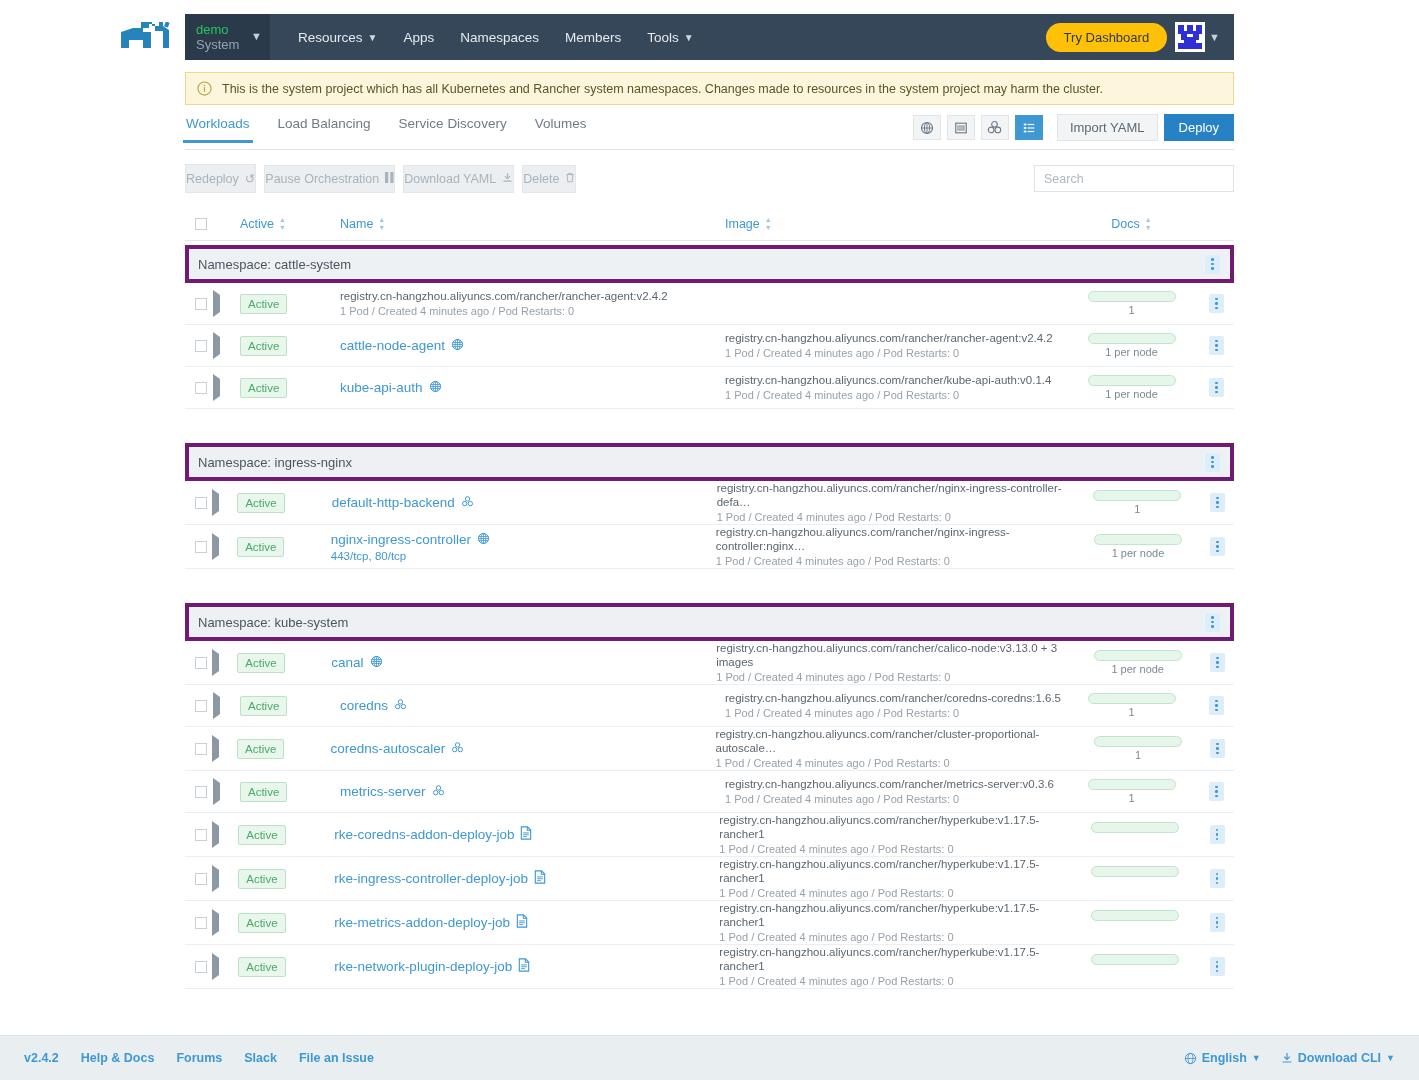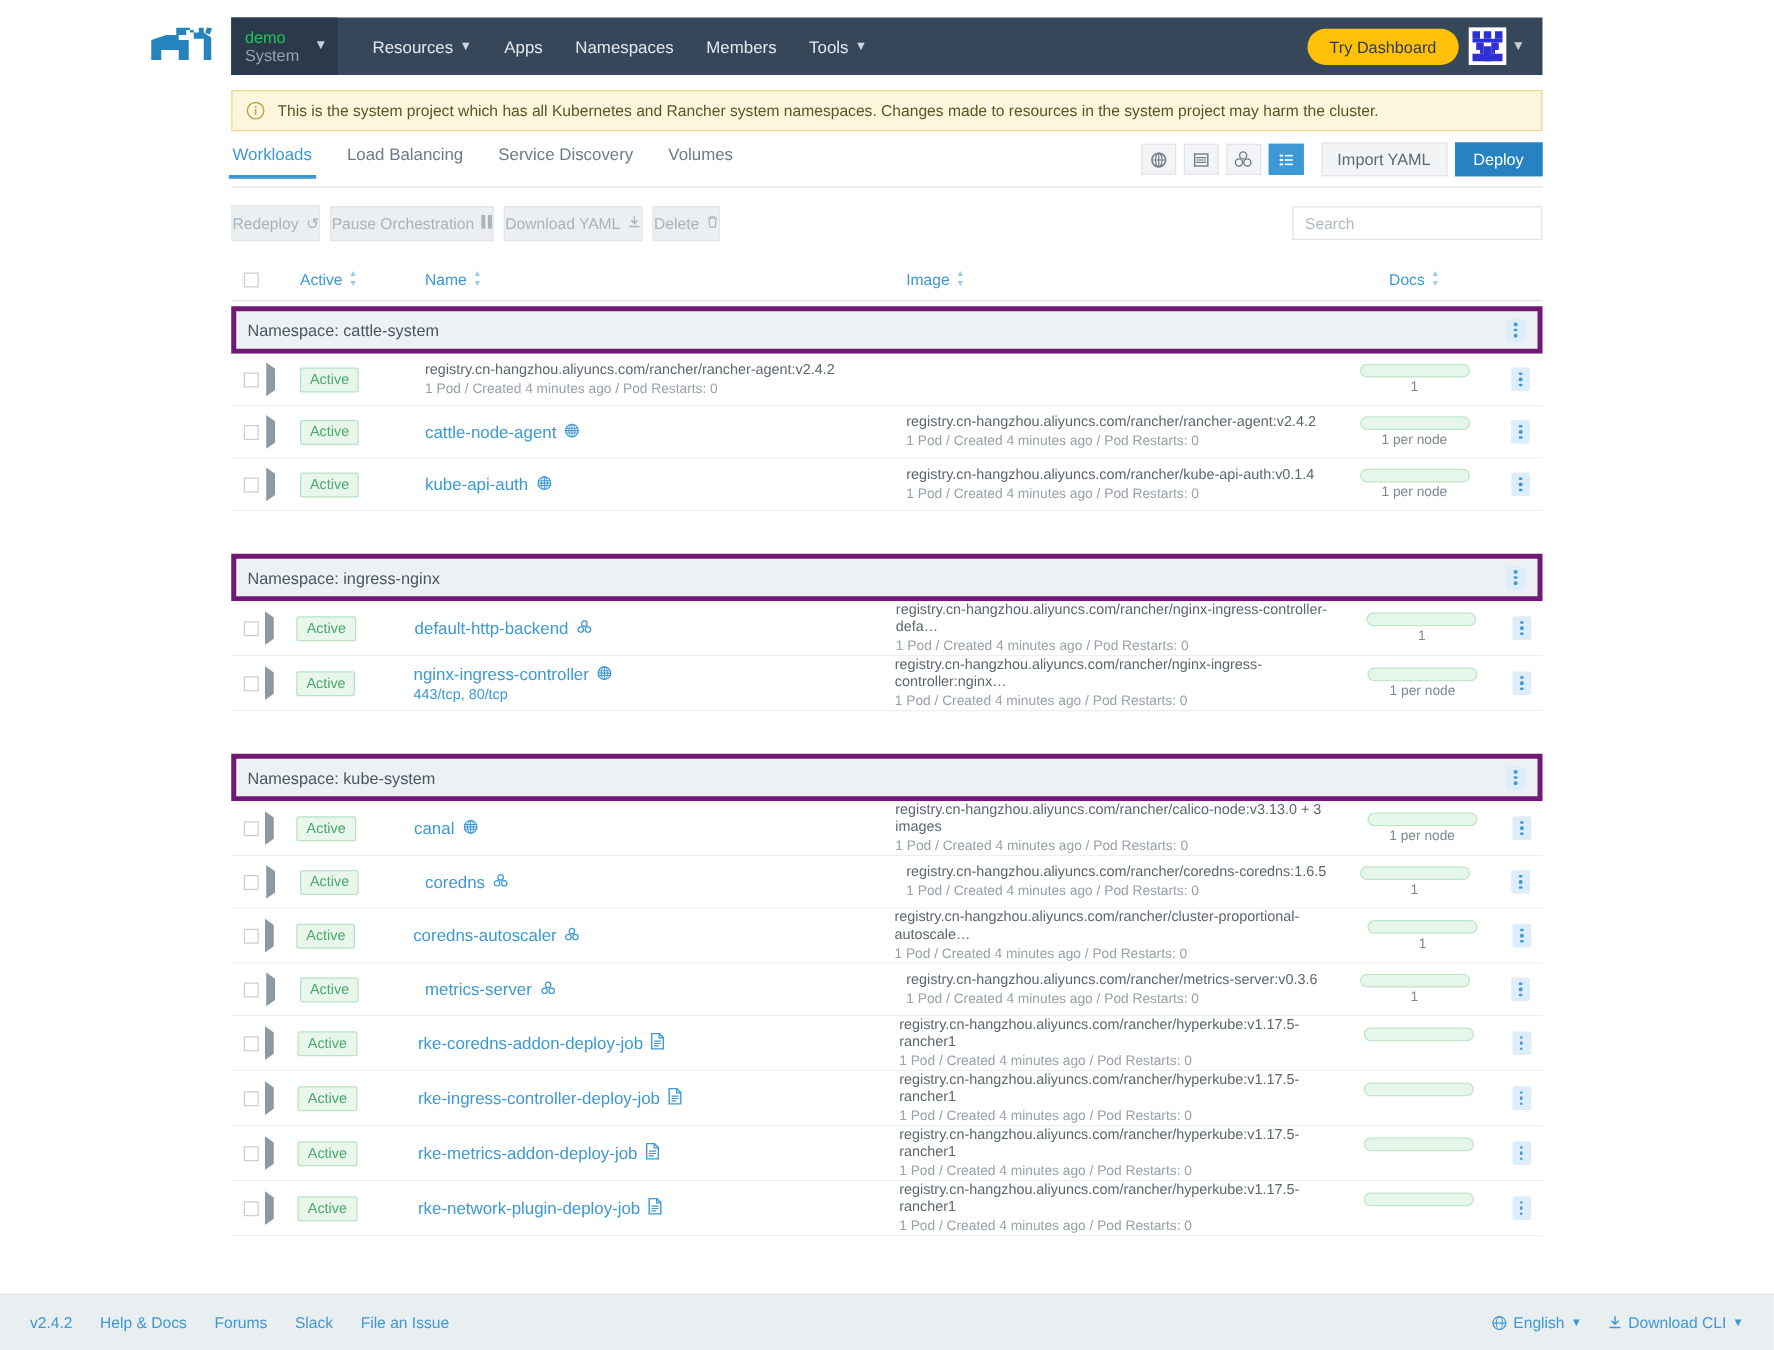--- a/index.html
+++ b/index.html
@@ -170,21 +170,21 @@
   .kebab i { width:2.5px; height:2.5px; background:#3d98d3; border-radius:50%; display:block; }
 
   
   .footer {
     margin-top:auto; height: 45px; background:#e9eef1;
     border-top:1px solid #dde3e7;
     display:flex; align-items:center; padding: 0 24px;
   }
   .footer-left { display:flex; align-items:center; gap: 22px; }
   .footer-right { margin-left:auto; display:flex; align-items:center; gap: 20px; }
-  .flink { font-size:12.5px; color:#3d98d3; cursor:pointer; display:flex; align-items:center; gap:5px; }
+  .flink { font-size:12.5px; color:#3d98d3; cursor:pointer; display:flex; align-items:center; gap:5px;font-weight:bold; }
 </style>
 </head>
 <body>
 
 <div class="page">
 
   <div class="header-wrap">
     <div class="header">
 
       <div class="logo-box">

